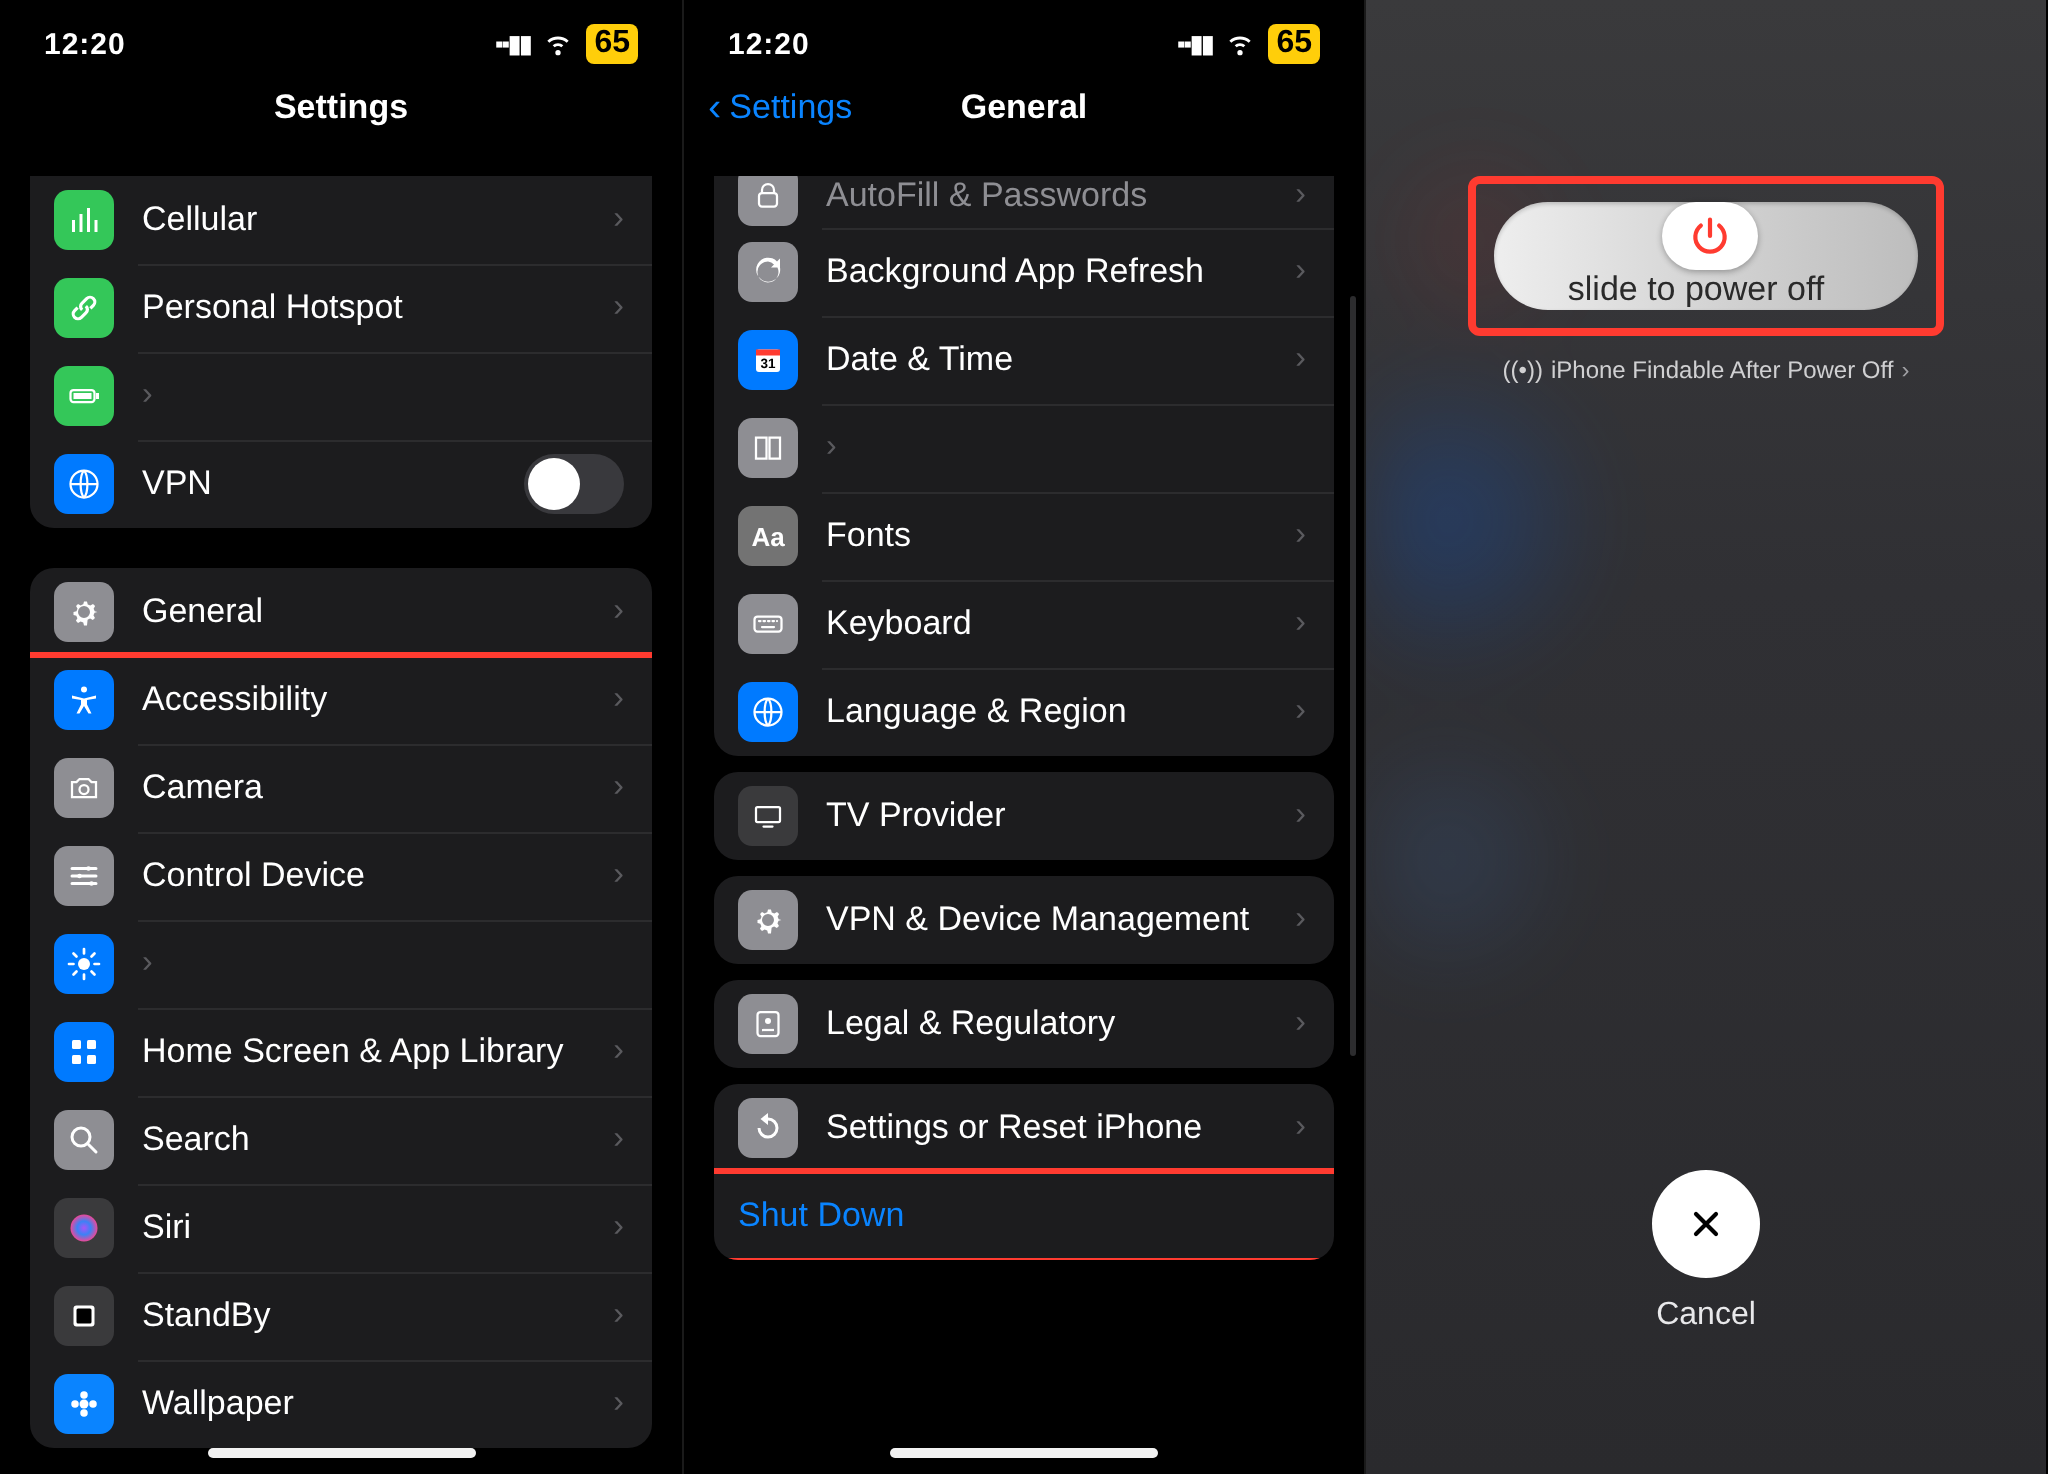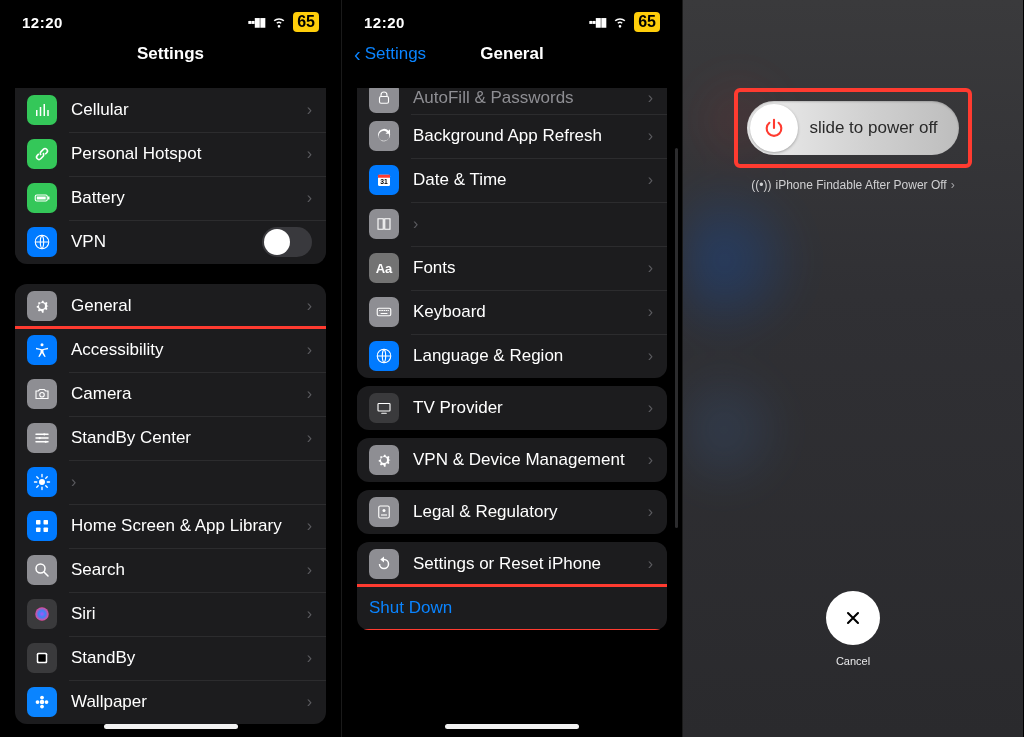--- a/index.html
+++ b/index.html
@@ -191,20 +191,21 @@
   }
   .slide-track {
     width: 212px;
     height: 54px;
     border-radius: 27px;
     background: linear-gradient(90deg, #eeeeee, #cfcfcf 60%, #bdbdbd);
     display: flex;
     align-items: center;
     position: relative;
     box-shadow: inset 0 1px 2px rgba(0,0,0,0.2);
+    flex-direction: column;
   }
   .slide-thumb {
     width: 48px; height: 48px;
     border-radius: 24px;
     background: #fff;
     margin-left: 3px;
     display: flex; align-items: center; justify-content: center;
     box-shadow: 0 1px 3px rgba(0,0,0,0.3);
   }
   .slide-thumb svg { width: 22px; height: 22px; }
@@ -237,21 +238,21 @@
     text-align: center;
   }
   .cancel-btn {
     width: 54px; height: 54px;
     border-radius: 27px;
     background: #fff;
     display: flex; align-items: center; justify-content: center;
     margin: 0 auto 10px;
   }
   .cancel-btn svg { width: 20px; height: 20px; }
-  .cancel-lbl { font-size: 11px; color: #e8e8ea; }
+  .cancel-lbl { font-size: 16px; color: #e8e8ea; }
 
   
   .bg-green  { background: #34c759; }
   .bg-blue   { background: #007aff; }
   .bg-blue2  { background: #0a84ff; }
   .bg-gray   { background: #8e8e93; }
   .bg-gray2  { background: #737373; }
   .bg-dark   { background: #3a3a3c; }
   .icon svg { width: 18px; height: 18px; fill: #fff; }
   .icon.txt { color:#fff; font-size:13px; font-weight:600; }
@@ -307,21 +308,20 @@
           <span class="chev">›</span>
         </div>
         <div class="row">
           <div class="icon bg-green">
             <svg viewBox="0 0 24 24">
               <rect x="3" y="8" width="16" height="8" rx="2" fill="none" stroke="#fff" stroke-width="1.5"></rect>
               <rect x="20" y="10" width="2" height="4"></rect>
               <rect x="5" y="10" width="12" height="4"></rect>
             </svg>
           </div>
-          <span class="label">Battery</span>
           <span class="chev">›</span>
         </div>
         <div class="row">
           <div class="icon bg-blue">
             <svg viewBox="0 0 24 24">
               <circle cx="12" cy="12" r="9" fill="none" stroke="#fff" stroke-width="1.5"></circle>
               <path d="M3 12h18M12 3c3 3 3 15 0 18M12 3c-3 3-3 15 0 18" fill="none" stroke="#fff" stroke-width="1.5"></path>
             </svg>
           </div>
           <span class="label">VPN</span>
@@ -360,21 +360,21 @@
         </div>
         <div class="row">
           <div class="icon bg-gray">
             <svg viewBox="0 0 24 24">
               <path d="M4 7h10m2 0h4M4 12h4m2 0h10M4 17h12m2 0h2" stroke="#fff" stroke-width="2" stroke-linecap="round"></path>
               <circle cx="15" cy="7" r="1.5"></circle>
               <circle cx="9" cy="12" r="1.5"></circle>
               <circle cx="17" cy="17" r="1.5"></circle>
             </svg>
           </div>
-          <span class="label">StandBy Center</span>
+          <span class="label">Control Device</span>
           <span class="chev">›</span>
         </div>
         <div class="row">
           <div class="icon bg-blue">
             <svg viewBox="0 0 24 24">
               <circle cx="12" cy="12" r="4"></circle>
               <path d="M12 2v3M12 19v3M2 12h3M19 12h3M5 5l2 2M17 17l2 2M19 5l-2 2M7 17l-2 2" stroke="#fff" stroke-width="1.8" stroke-linecap="round"></path>
             </svg>
           </div>
           <span class="chev">›</span>

